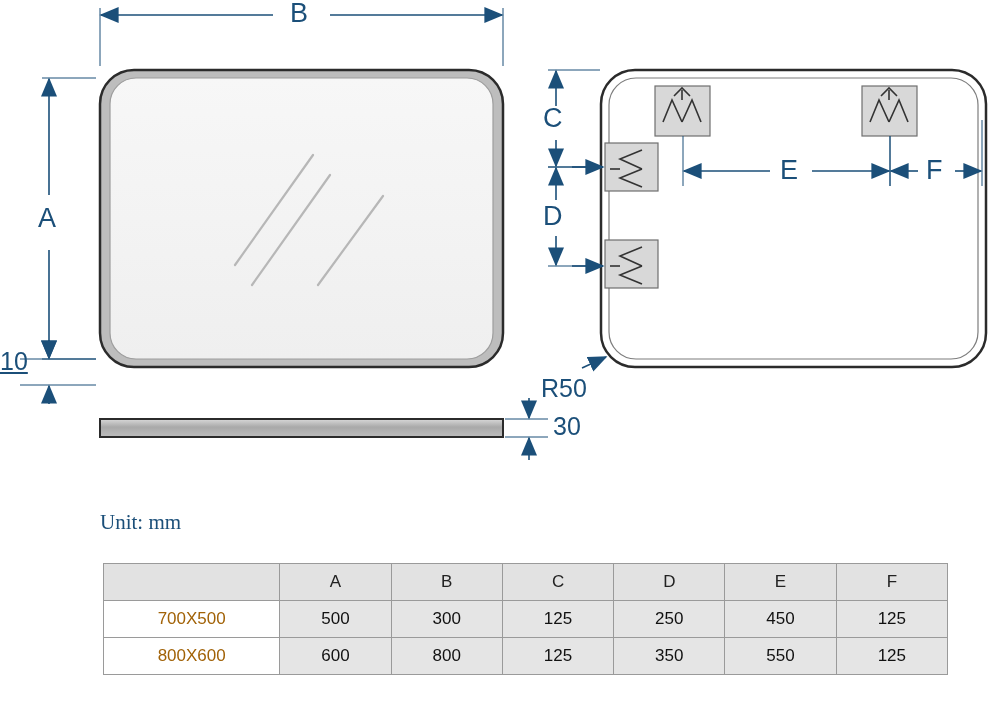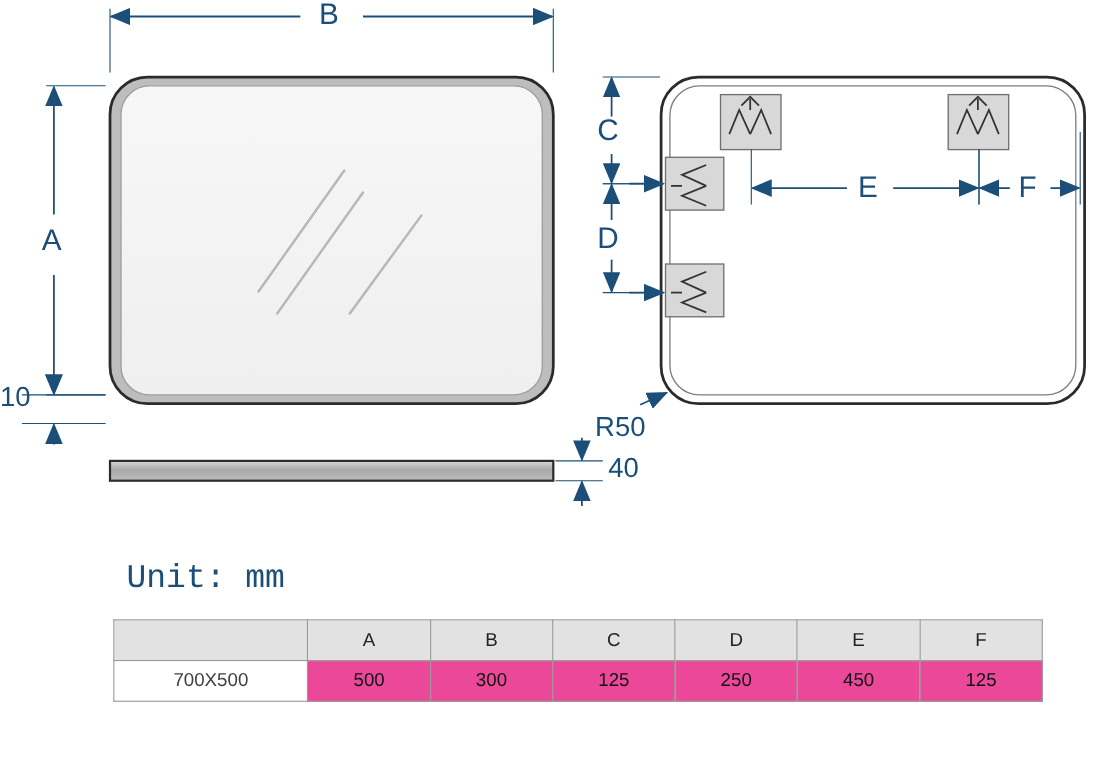--- a/index.html
+++ b/index.html
@@ -31,25 +31,25 @@
     color: #1b4f79;
     font-size: 27px;
     line-height: 1;
     white-space: nowrap;
   }
   .dim-label.small {
     font-size: 25px;
   }
   .unit-label {
     position: absolute;
-    left: 115px;
+    left: 100px;
     top: 510px;
-    font-size: 30px;
+    font-size: 21px;
     color: #1b4f79;
-    font-family: Liberation Mono, monospace;
+    font-family: Liberation Serif, serif;
   }
   table.spec {
     position: absolute;
     left: 103px;
     top: 563px;
     width: 845px;
     border-collapse: collapse;
     font-size: 17px;
     color: #111111;
     font-family: "Liberation Sans", sans-serif;
@@ -59,25 +59,25 @@
     height: 36px;
     text-align: center;
     font-weight: normal;
     padding: 0;
   }
   table.spec thead th {
     background: #e2e2e2;
     color: #222222;
   }
   table.spec tbody td {
-    background: #ec4899;
+    background: #e5e5e5;
   }
   table.spec tbody td.rowhead {
     background: #ffffff;
-    color: #404040;
+    color: #a16207;
   }
   table.spec col.c0 { width: 176px; }
   table.spec col.cx { width: 111px; }
 </style>
 </head>
 <body>
 
 <div id="page">
 
   <svg class="svg-layer" viewBox="0 0 1000 713">
@@ -196,22 +196,22 @@
       <line x1="982" y1="120" x2="982" y2="186" stroke-width="1"></line>
       <line x1="891" y1="171" x2="918" y2="171" marker-start="url(#arrB)"></line>
       <line x1="955" y1="171" x2="981" y2="171" marker-end="url(#arrA)"></line>
 
       <line x1="582" y1="368" x2="606" y2="357" marker-end="url(#arrA)"></line>
     </g>
   </svg>
 
   <div class="dim-label" style="left:290px; top:0px;">B</div>
   <div class="dim-label" style="left:38px; top:205px;">A</div>
-  <div class="dim-label small" style="left:0px; top:349px;">10</div>
-  <div class="dim-label small" style="left:553px; top:414px;">40</div>
+  <div class="dim-label small" style="left:0px; top:349px;text-decoration:underline;">10</div>
+  <div class="dim-label small" style="left:553px; top:414px;">30</div>
   <div class="dim-label small" style="left:541px; top:345px;margin-top:31px;">R50</div>
   <div class="dim-label" style="left:543px; top:105px;">C</div>
   <div class="dim-label" style="left:543px; top:203px;">D</div>
   <div class="dim-label" style="left:780px; top:157px;">E</div>
   <div class="dim-label" style="left:926px; top:157px;">F</div>
 
   <div class="unit-label">Unit: mm</div>
 
   <table class="spec">
     <colgroup>
@@ -237,16 +237,25 @@
     <tbody>
       <tr>
         <td class="rowhead">700X500</td>
         <td>500</td>
         <td>300</td>
         <td>125</td>
         <td>250</td>
         <td>450</td>
         <td>125</td>
       </tr>
+      <tr>
+        <td class="rowhead">800X600</td>
+        <td>600</td>
+        <td>800</td>
+        <td>125</td>
+        <td>350</td>
+        <td>550</td>
+        <td>125</td>
+      </tr>
     </tbody>
   </table>
 
 </div>
 
 </body></html>

